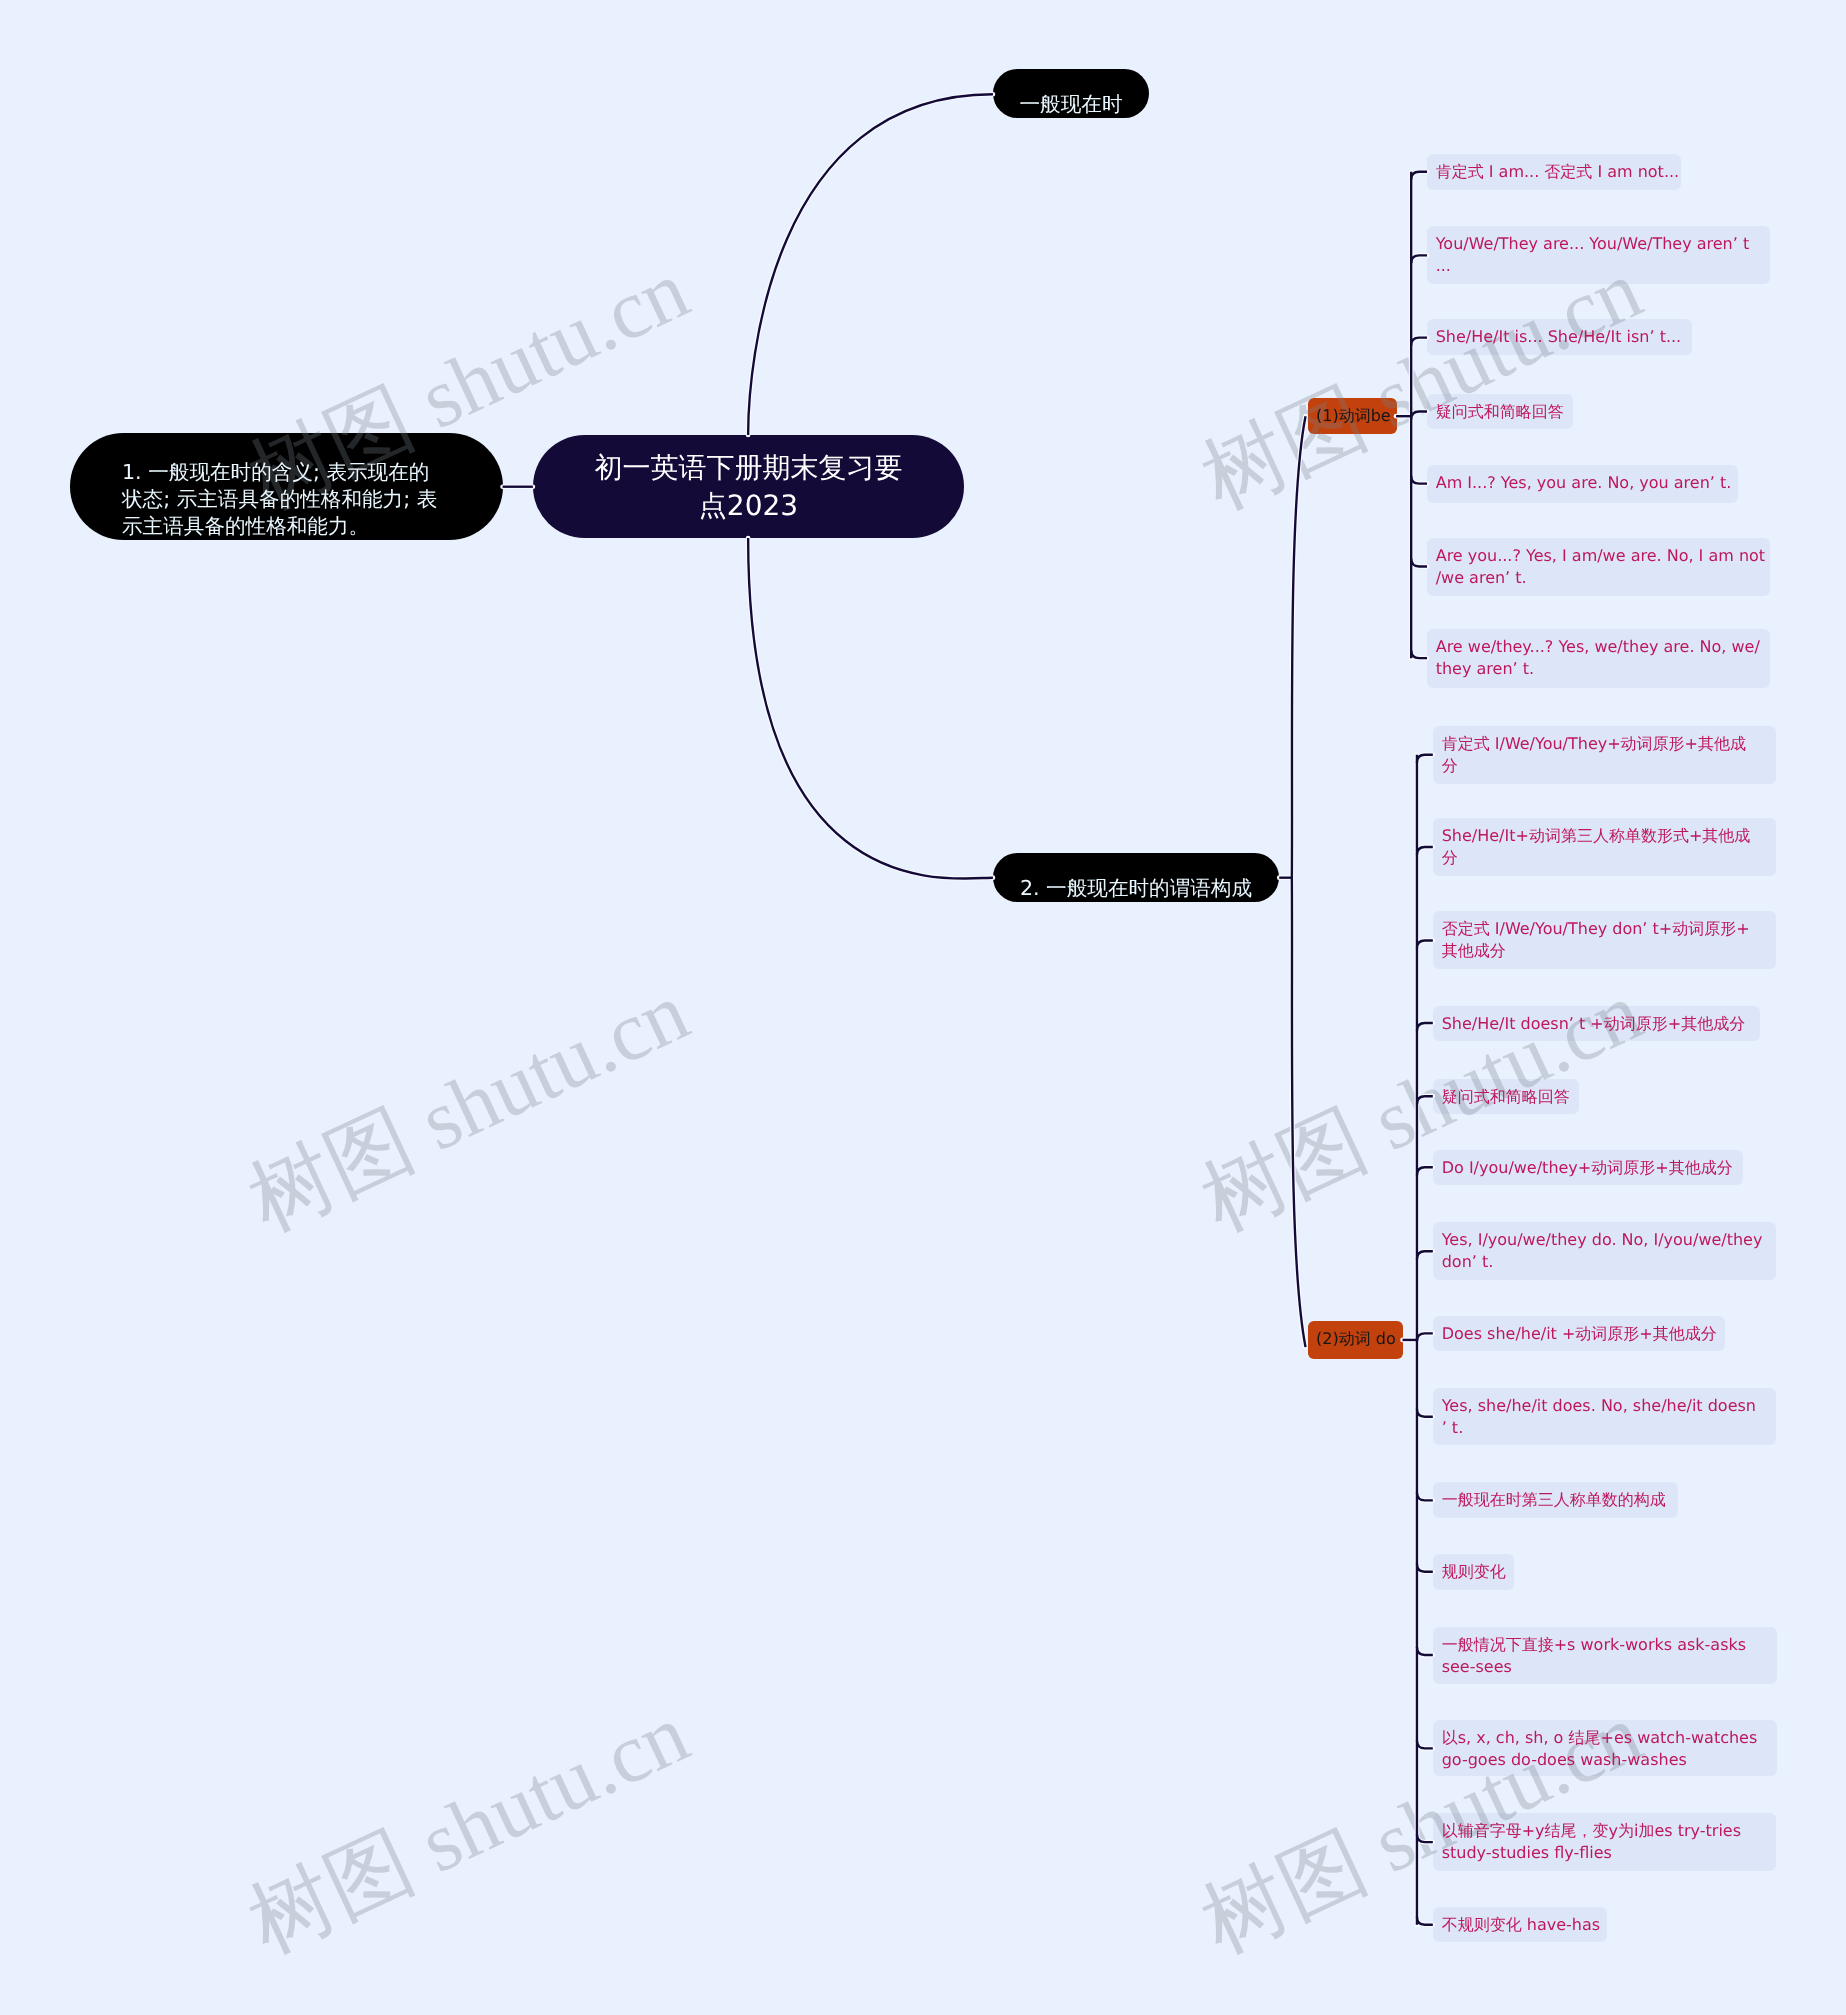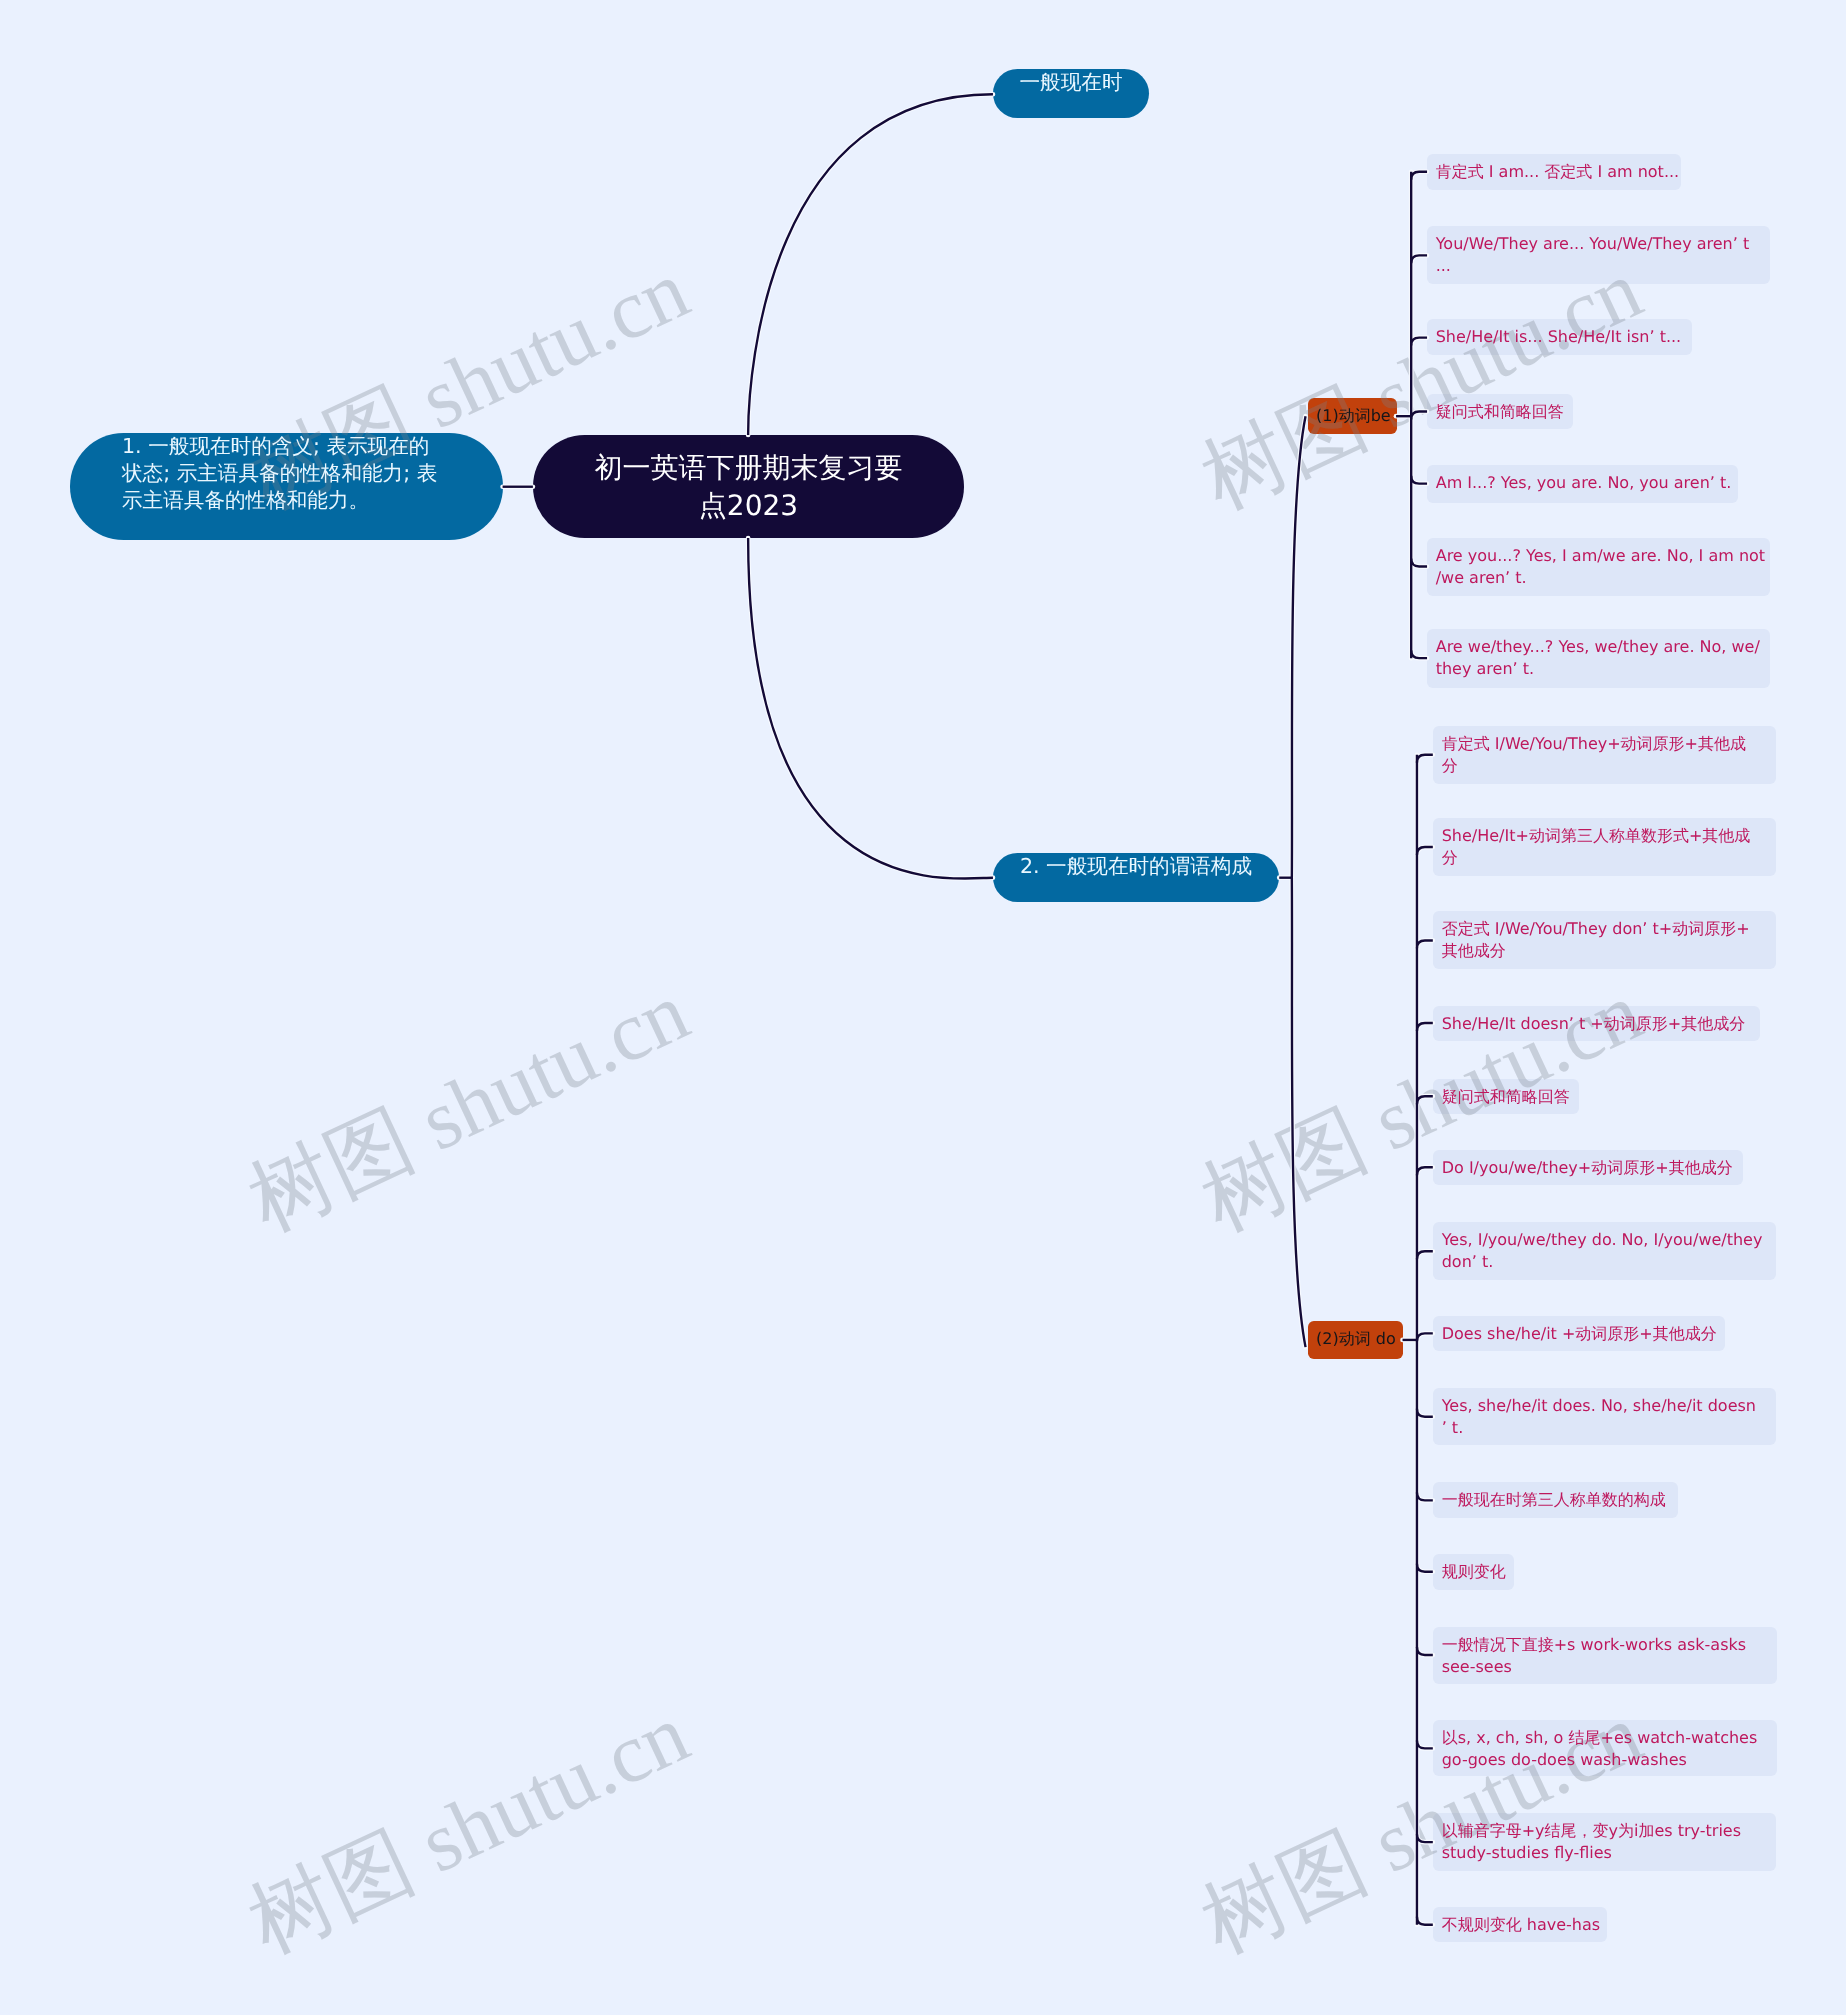--- a/index.html
+++ b/index.html
@@ -10,23 +10,23 @@
  #stage{position:relative;width:1846px;height:2015px;opacity:.999;}
  .wm{position:absolute;white-space:nowrap;user-select:none;pointer-events:none;
      font-family:"Liberation Serif",serif;font-size:84px;line-height:84px;
      color:rgba(120,128,140,.30);z-index:5;
      transform:rotate(-25deg);transform-origin:0 100%;}
  svg#links{position:absolute;left:0;top:0;z-index:6;}
  .node{position:absolute;box-sizing:border-box;}
  .root-node{background:#130a37;color:#fff;border-radius:720px;
    font-size:28px;line-height:38px;
    display:flex;flex-direction:column;align-items:center;justify-content:center;}
- .l1{background:#0369a1;color:#e9f7ff;border-radius:720px;
+ .l1{background:#000000;color:#e9f7ff;border-radius:720px;
    font-size:20.6px;line-height:27px;display:flex;flex-direction:column;
-   align-items:center;justify-content:flex-start;}
+   align-items:center;justify-content:flex-end;}
  .l1.multi{align-items:flex-start;padding-left:52px;}
  .glabel{background:#c2410c;color:#15161a;border-radius:5.8px;
    font-size:16px;line-height:21.6px;white-space:nowrap;padding:7.2px 0 0 8px;}
  .leaf{background:#dde6f8;color:#be185d;border-radius:5.8px;
    font-size:16px;line-height:21.6px;padding:7.2px 8.7px;}
  .ln{white-space:nowrap;position:relative;z-index:6;}
  .glabel>span{position:relative;z-index:6;}
 </style>
 </head>
 <body>

